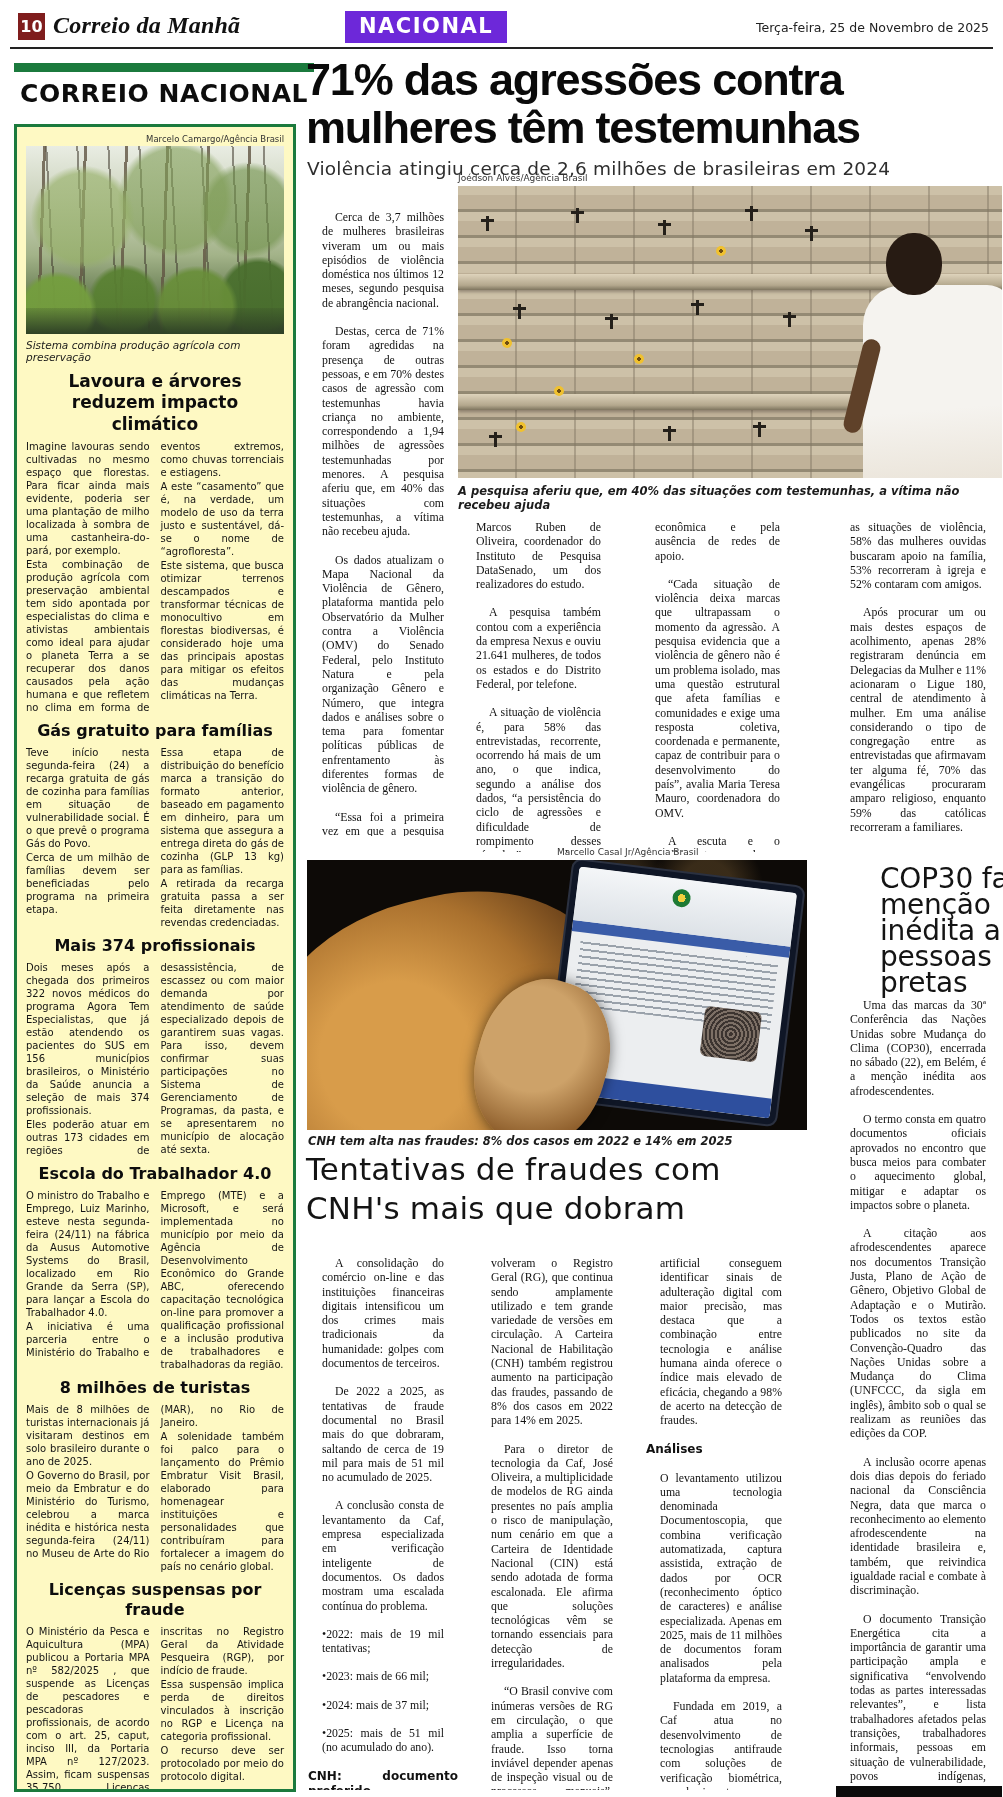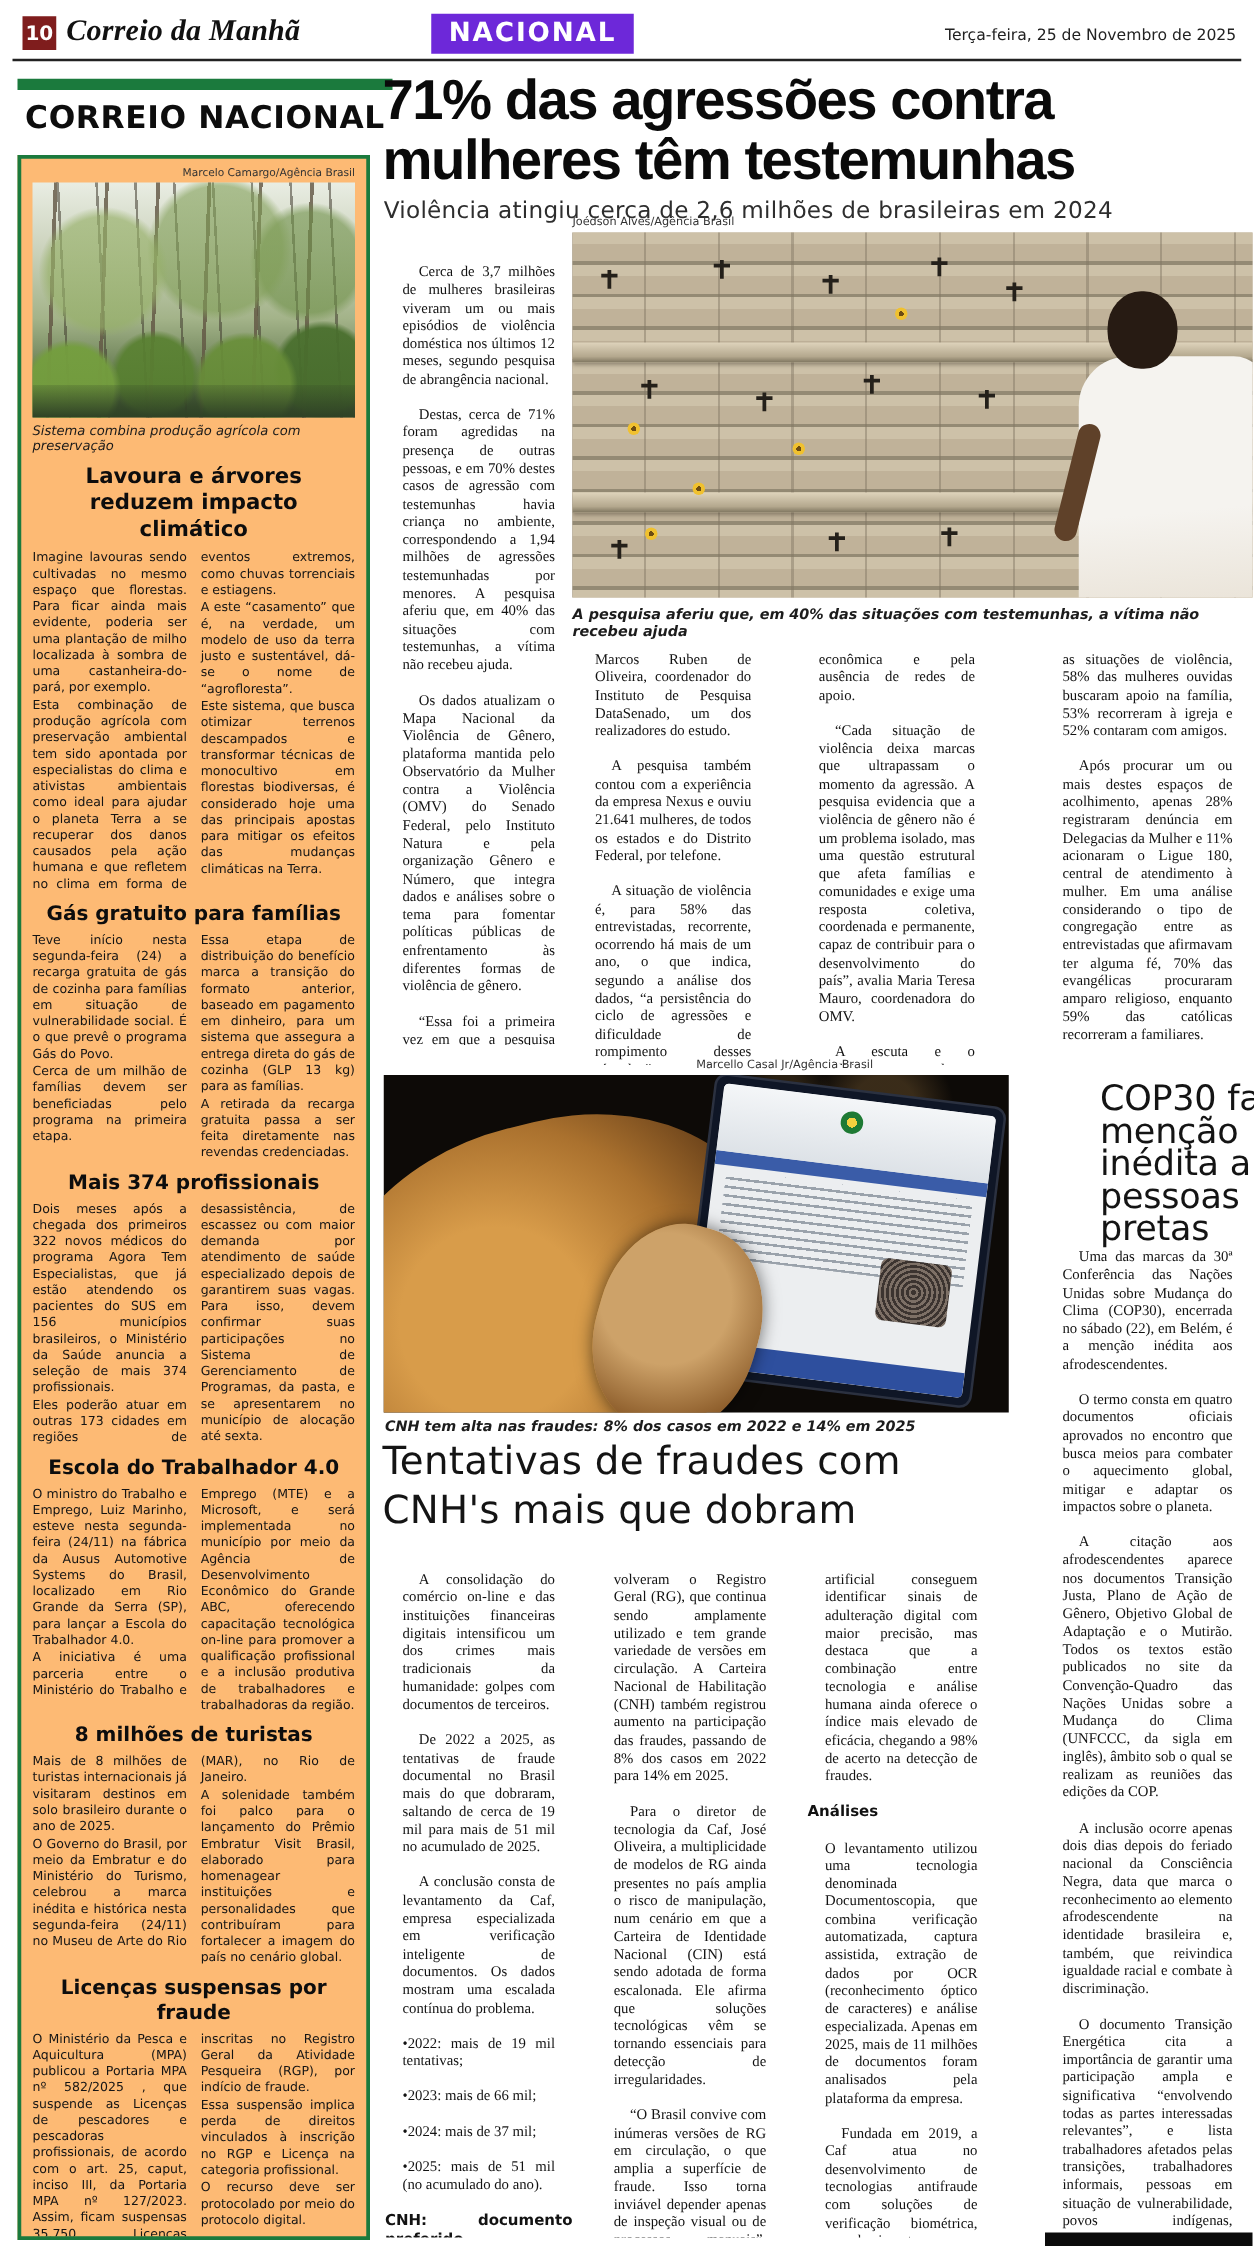--- a/index.html
+++ b/index.html
@@ -15,21 +15,21 @@
   .section-box { left:345px; top:11px; background:#6d28d9; color:#fff; font-weight:bold;
                  font-size:21px; letter-spacing:1.5px; padding:3px 14px 5px; }
   .edition-date { right:14px; top:20px; font-size:12.5px; color:#222; }
   .header-rule { left:10px; top:47px; width:983px; height:2px; background:#222; }
 
   
   .sb-bar { left:14px; top:63px; width:300px; height:9px; }
   .sb-masthead { left:14px; top:79px; width:300px; text-align:center; font-weight:bold;
                  font-size:25px; letter-spacing:.5px; color:#0d0d0d; }
   .sb-box { left:14px; top:124px; width:282px; height:1668px; border:3px solid; padding:7px 9px;
-            overflow:hidden; background:#fdba74; }
+            overflow:hidden; background:#fef9c3; }
   .sb-credit { text-align:right; font-size:8.5px; color:#333; margin-bottom:2px; }
   .sb-caption { font-style:italic; font-size:10.5px; color:#1a1a1a; margin:5px 0 8px; }
   .sb-section-title { text-align:center; font-weight:bold; font-size:16px; line-height:1.25;
                       margin:7px 0 5px; color:#0d0d0d; }
   .sb-body { column-count:2; column-gap:11px; font-size:10px; line-height:13px;
              text-align:justify; color:#141414; }
   .sb-body p { margin:0 0 1px; }
 
   
   .forest-photo { width:100%; height:188px; position:relative; overflow:hidden;

